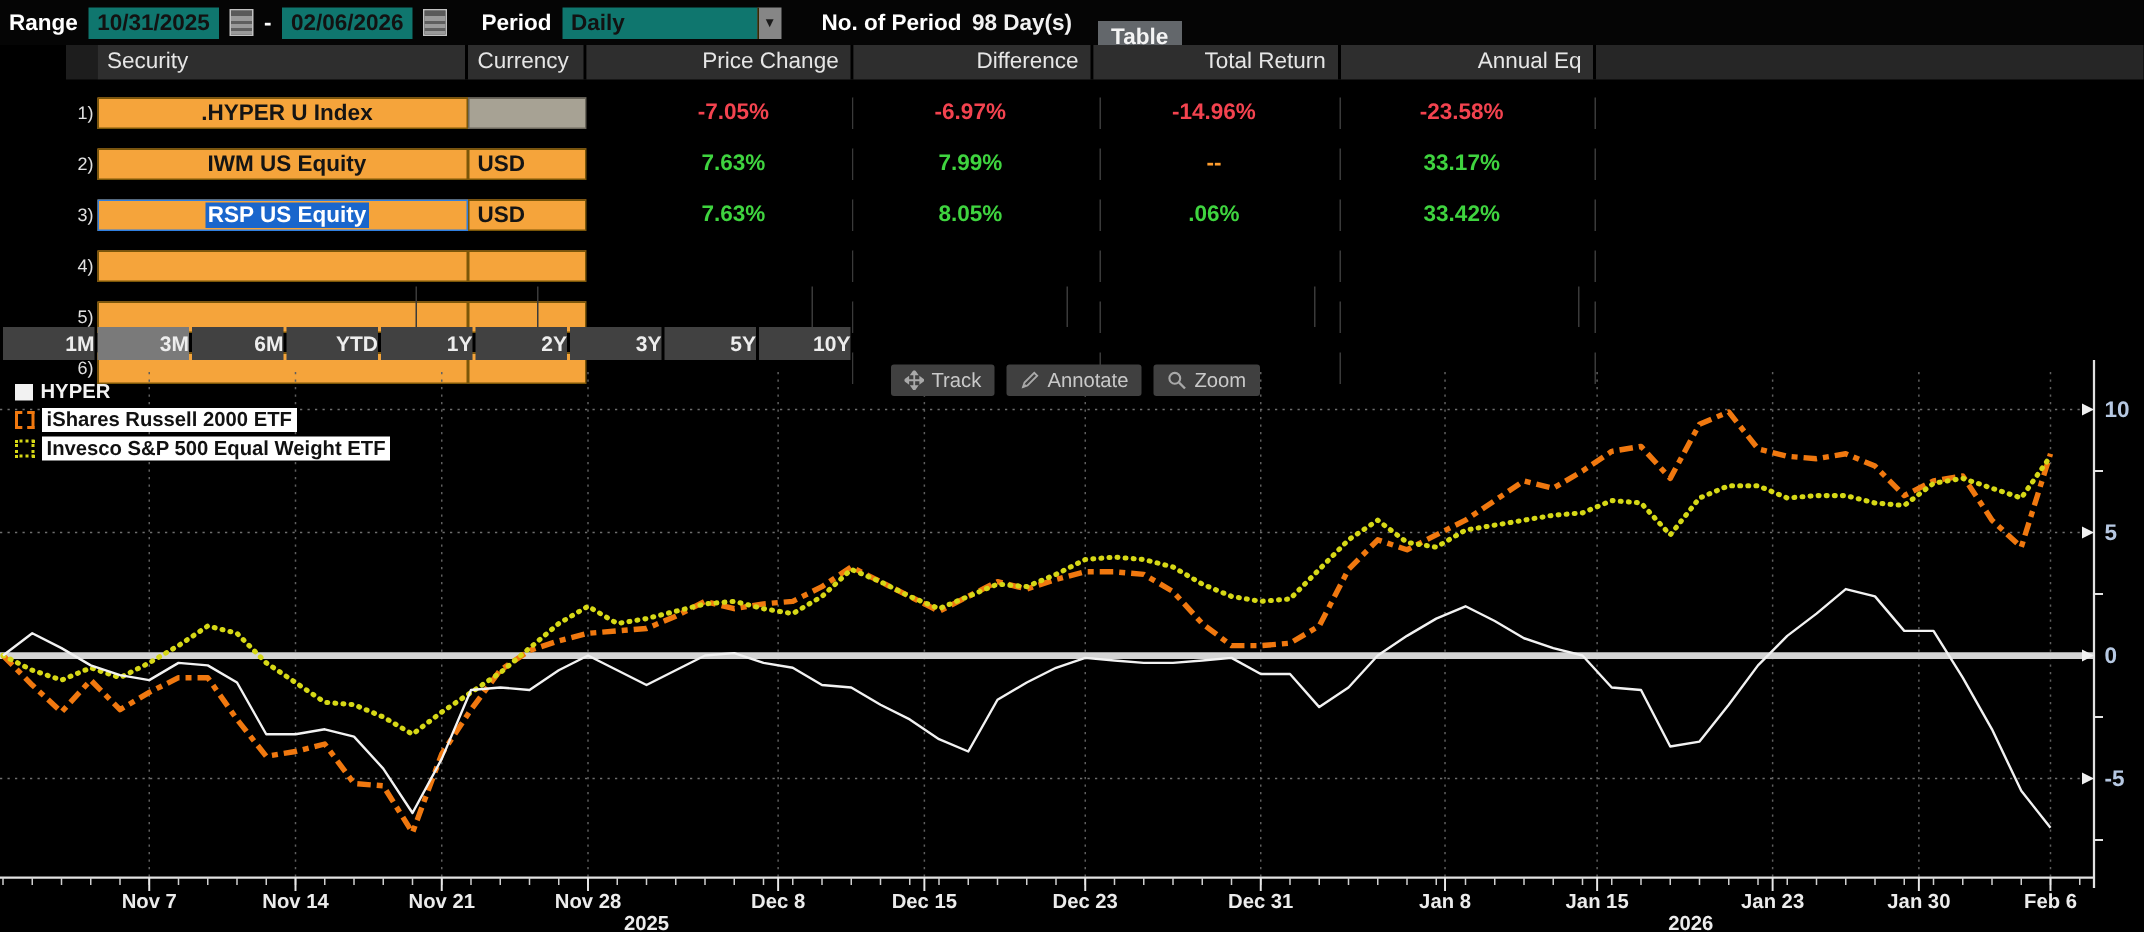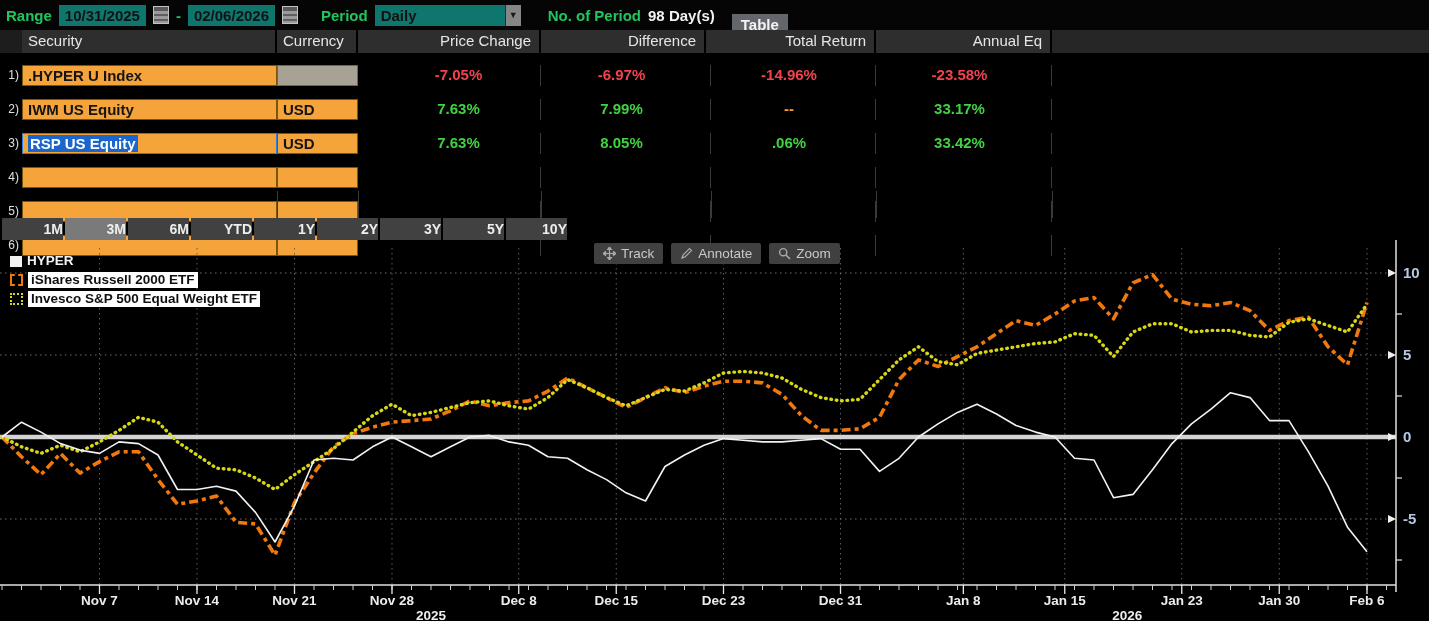--- a/index.html
+++ b/index.html
@@ -1,37 +1,37 @@
 <!DOCTYPE html>
 <html><head>
 <meta charset="utf-8">
 <style>
   html,body{margin:0;padding:0;background:#000;width:1429px;height:621px;overflow:hidden;
     font-family:"Liberation Sans","DejaVu Sans",sans-serif;-webkit-font-smoothing:antialiased;}
   
   #topbar{position:absolute;left:0;top:0;width:1429px;height:30px;background:#050505;
     display:flex;align-items:center;gap:7px;padding-left:6px;box-sizing:border-box;font-size:15px;}
-  .amber-label{color:#22c55e;font-weight:bold;}
+  .amber-label{color:#ffffff;font-weight:bold;}
   .field{background:#0f766e;color:#121212;font-weight:bold;padding:1px 6px;height:19px;line-height:19px;}
   .cal-icon{width:14px;height:16px;border:1px solid #c2c2c2;background:
     linear-gradient(#5a5a5a 0 4px,#9a9a9a 4px 7px,#5f5f5f 7px 9px,#9a9a9a 9px 12px,#5f5f5f 12px 14px,#9a9a9a 14px);
     display:inline-block;}
   .select{display:flex;align-items:stretch;}
   .select .field{width:118px;}
   .dd-arrow{width:15px;background:#868686;color:#1a1a1a;font-size:9px;display:flex;
     align-items:center;justify-content:center;border-left:1px solid #3a2a00;}
   .white-val{color:#f2f2f2;font-weight:bold;}
   .grey-btn{background:#63676b;color:#f4f4f4;font-weight:bold;padding:2px 9px;height:18px;line-height:18px;}
   
   #tablewrap{position:absolute;left:0;top:30px;width:1429px;}
-  .trow{display:flex;height:34px;box-sizing:border-box;}
+  .trow{display:flex;height:34px;box-sizing:border-box;margin-left:44px;}
   .cell{box-sizing:border-box;height:21px;margin-top:1px;line-height:19px;font-size:15px;
     white-space:nowrap;overflow:hidden;}
   .c-num{width:22px;color:#e0e0e0;font-size:12px;text-align:right;padding-right:3px;line-height:21px;}
-  .c-sec{width:255px;}
+  .c-sec{width:255px;text-align:center;}
   .c-cur{width:81px;}
   .c-pc{width:183px;padding-left:27px;}
   .c-tr{width:170px;}
   .c-diff{width:165px;}
   .c-ann{width:176px;}
   .c-fill{width:377px;}
   .hdr .cell{background:#2e2e2e;color:#e6e6e6;margin:0;height:23px;line-height:22px;border-right:2px solid #000;}
   .hdr .c-num{background:#1d1d1d;border-right:none;}
   .hdr .c-fill{background:#262626;border-right:none;}
   .lalign{padding-left:6px;text-align:left;}

